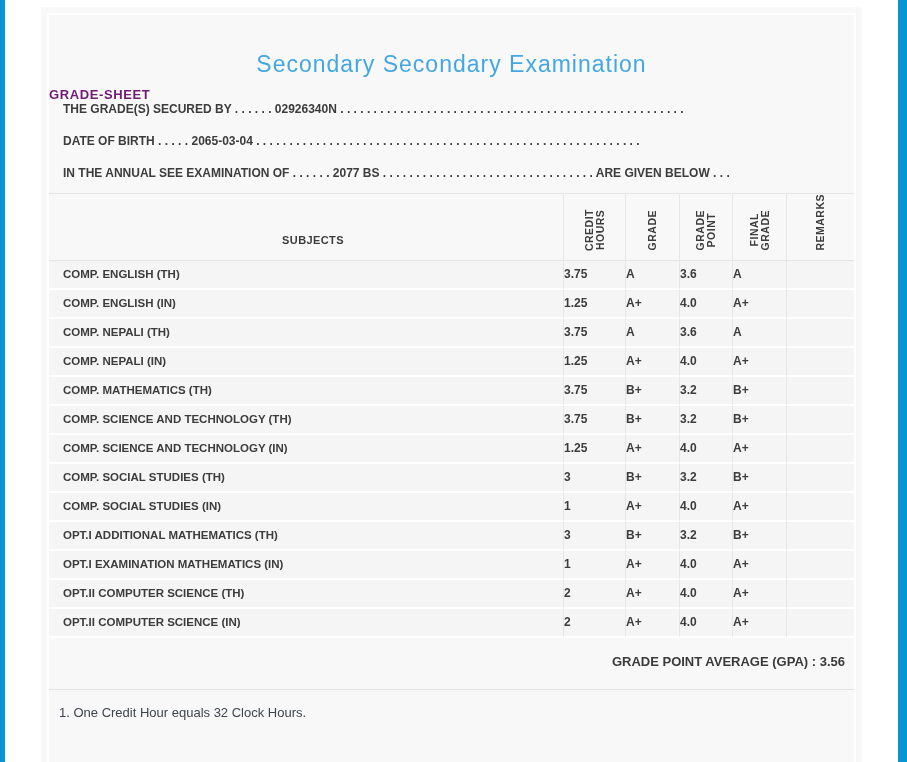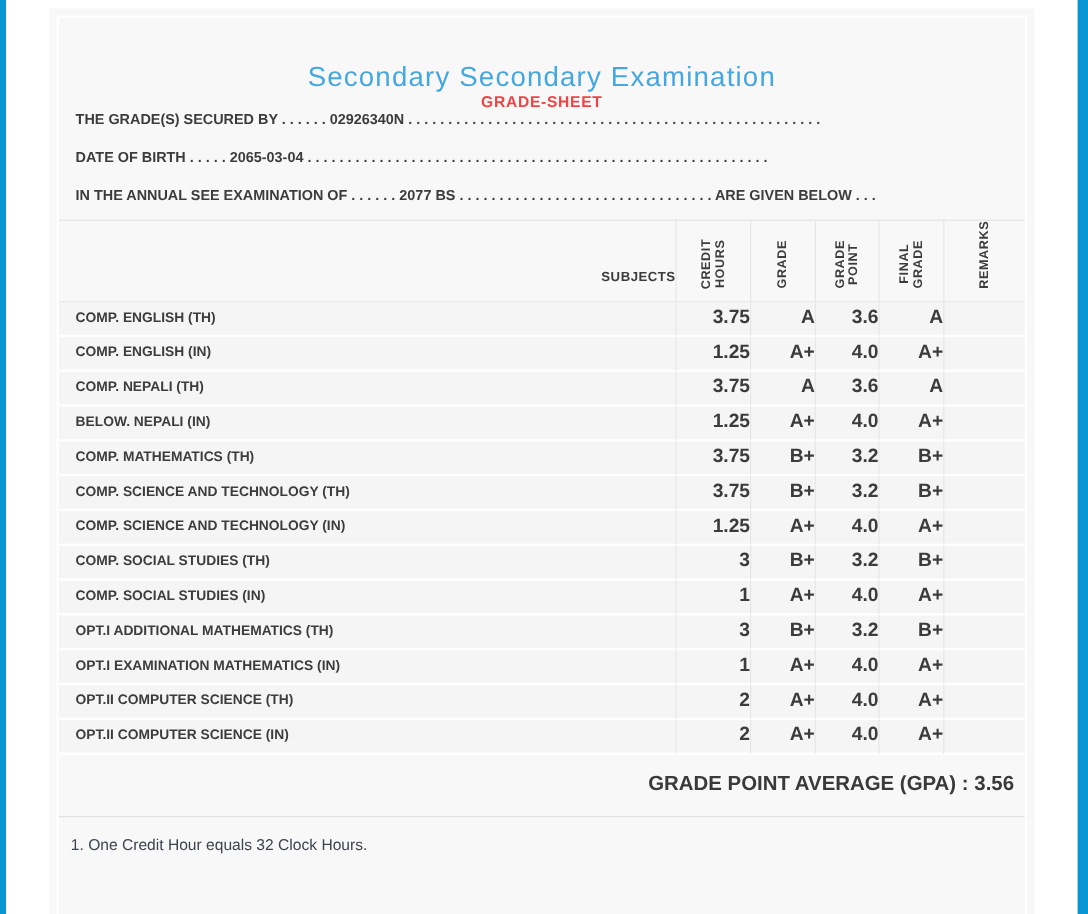--- a/index.html
+++ b/index.html
@@ -30,25 +30,26 @@
   .title {
     margin-top:36px;
     text-align:center;
     font-size:23px;
     font-weight:400;
     letter-spacing:1px;
     color:#45a7e2;
     line-height:26px;
   }
   .subtitle {
-    text-align:center;
+    margin-top:10px;
+    text-align:left;
     font-size:13px;
     font-weight:700;
     letter-spacing:0.6px;
-    color:#ef4444;
+    color:#701a75;
     line-height:15px;
   }
 
   .info { }
   .info-line {
     padding:0 14px;
     font-size:12px;
     font-weight:700;
     color:#3c3c3c;
     line-height:15px;
@@ -67,21 +68,21 @@
   }
   table.grades th, table.grades td { font-weight:700; color:#3c3c3c; }
   thead th {
     border-top:1px solid #e4e4e4;
     border-bottom:1px solid #e4e4e4;
     height:47px;
     vertical-align:bottom;
     overflow:visible;
   }
   thead th.subjects {
-    text-align:right;
+    text-align:center;
     padding:4px 0 14px 14px;
     font-size:11px;
     letter-spacing:0.4px;
   }
   thead th.vcol { text-align:center; padding-bottom:5px; }
   .vt {
     display:inline-block;
     writing-mode:vertical-rl;
     transform:rotate(180deg);
     white-space:pre-line;
@@ -90,28 +91,28 @@
     line-height:11px;
   }
   tbody td {
     background:#f5f5f5;
     border-bottom:2px solid #ffffff;
     height:29px;
     font-size:11.5px;
   }
   tbody td.subject { padding-left:14px; text-align:left; }
   tbody td.num, thead th.vcol { border-left:1px solid #e7e7e7; }
-  tbody td.num { text-align:right; font-size:16px; }
+  tbody td.num { text-align:left; font-size:12px; }
   tbody td.blank { border-left:1px solid #e7e7e7; }
 
   .gpa-line {
     margin-top:15px;
     text-align:right;
     padding-right:9px;
-    font-size:17px;
+    font-size:13px;
     font-weight:700;
     color:#3a3a3a;
     line-height:18px;
   }
   .divider { margin-top:18px; border-top:1px solid #e2e2e2; }
   .footnotes {
     margin-top:12px;
     padding-left:10px;
     font-size:13px;
     color:#3d444d;
@@ -177,21 +178,21 @@
           </tr>
         <tr>
             <td class="subject">COMP. NEPALI (TH)</td>
             <td class="num">3.75</td>
             <td class="num">A</td>
             <td class="num">3.6</td>
             <td class="num">A</td>
             <td class="blank"></td>
           </tr>
         <tr>
-            <td class="subject">BELOW. NEPALI (IN)</td>
+            <td class="subject">COMP. NEPALI (IN)</td>
             <td class="num">1.25</td>
             <td class="num">A+</td>
             <td class="num">4.0</td>
             <td class="num">A+</td>
             <td class="blank"></td>
           </tr>
         <tr>
             <td class="subject">COMP. MATHEMATICS (TH)</td>
             <td class="num">3.75</td>
             <td class="num">B+</td>

